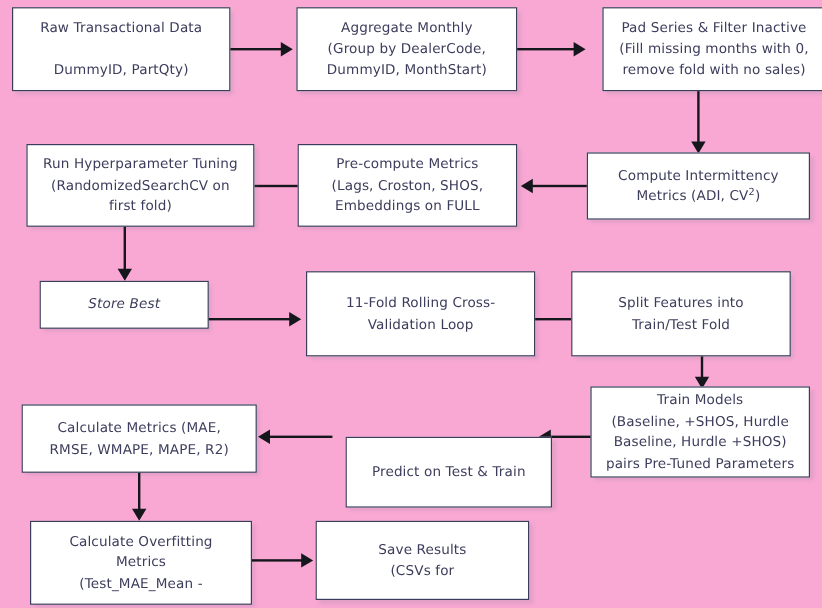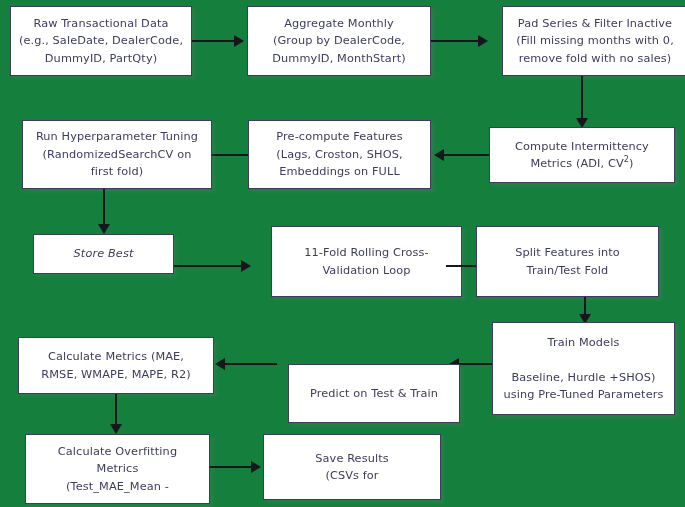--- a/index.html
+++ b/index.html
@@ -7,21 +7,21 @@
     padding: 0;
     background: #ffffff;
   }
   body {
     font-family: "DejaVu Sans", sans-serif;
   }
   #canvas {
     position: relative;
     width: 685px;
     height: 507px;
-    background: #15803d;
+    background: #f9a8d4;
     overflow: hidden;
   }
   .node {
     position: absolute;
     box-sizing: border-box;
     background: #ffffff;
     border: 1.6px solid #3c3c5c;
     box-shadow: 3px 3px 3px rgba(120,120,140,0.18);
     display: flex;
     align-items: center;
@@ -67,21 +67,21 @@
   sup { font-size: 0.72em; vertical-align: super; line-height: 0; }
 </style>
 </head>
 <body>
 
 <div id="canvas">
 
   <div class="node" style="left:10px; top:6px; width:182px; height:70px;">
     <span class="label">
       <span>Raw Transactional Data</span><br>
-      <span>(e.g., SaleDate, DealerCode,</span><br>
+      <br>
       <span>DummyID, PartQty)</span>
     </span>
   </div>
 
   <div class="edge h" style="left:192px; top:40px; width:48px;"></div>
   <div class="arrow right" style="left:234px; top:35px;"></div>
 
   <div class="node" style="left:247px; top:6px; width:184px; height:70px;">
     <span class="label">
       <span>Aggregate Monthly</span><br>
@@ -109,21 +109,21 @@
       <span>Compute Intermittency</span><br>
       <span>Metrics (ADI, CV<sup>2</sup>)</span>
     </span>
   </div>
 
   <div class="edge h" style="left:441px; top:154px; width:48px;"></div>
   <div class="arrow left" style="left:434px; top:149px;"></div>
 
   <div class="node" style="left:248px; top:120px; width:183px; height:69px;">
     <span class="label">
-      <span>Pre-compute Features</span><br>
+      <span>Pre-compute Metrics</span><br>
       <span>(Lags, Croston, SHOS,</span><br>
       <span>Embeddings on FULL</span>
     </span>
   </div>
 
   <div class="edge h" style="left:207px; top:154px; width:41px;"></div>
   <div class="arrow left" style="left:200px; top:149px;"></div>
 
   <div class="node" style="left:10px; top:120px; width:190px; height:69px;margin-left:12px;">
     <span class="label">
@@ -138,46 +138,46 @@
 
   <div class="node" style="left:33px; top:234px; width:141px; height:40px;font-style:italic;">
     <span class="label">
       <span>Store Best</span>
     </span>
   </div>
 
   <div class="edge h" style="left:174px; top:265px; width:72px;"></div>
   <div class="arrow right" style="left:241px; top:260px;"></div>
 
-  <div class="node" style="left:255px; top:226px; width:191px; height:71px;margin-left:16px;">
+  <div class="node" style="left:255px; top:226px; width:191px; height:71px;">
     <span class="label">
       <span>11-Fold Rolling Cross-</span><br>
       <span>Validation Loop</span>
     </span>
   </div>
 
   <div class="edge h" style="left:446px; top:265px; width:43px;"></div>
   <div class="arrow right" style="left:484px; top:260px;"></div>
 
   <div class="node" style="left:476px; top:226px; width:183px; height:71px;">
     <span class="label">
       <span>Split Features into</span><br>
       <span>Train/Test Fold</span>
     </span>
   </div>
 
   <div class="edge v" style="left:584px; top:297px; height:25px;"></div>
   <div class="arrow down" style="left:579px; top:314px;"></div>
 
-  <div class="node" style="left:492px; top:322px; width:183px; height:93px;">
+  <div class="node" style="left:492px; top:322px; width:183px; height:76px;">
     <span class="label">
       <span>Train Models</span><br>
-      <br>
+      <span>(Baseline, +SHOS, Hurdle</span><br>
       <span>Baseline, Hurdle +SHOS)</span><br>
-      <span>using Pre-Tuned Parameters</span>
+      <span>pairs Pre-Tuned Parameters</span>
     </span>
   </div>
 
   <div class="edge h" style="left:456px; top:363px; width:36px;"></div>
   <div class="arrow left" style="left:449px; top:358px;"></div>
 
   <div class="node" style="left:277px; top:364px; width:172px; height:59px;margin-left:11px;">
     <span class="label">
       <span>Predict on Test &amp; Train</span>
     </span>

